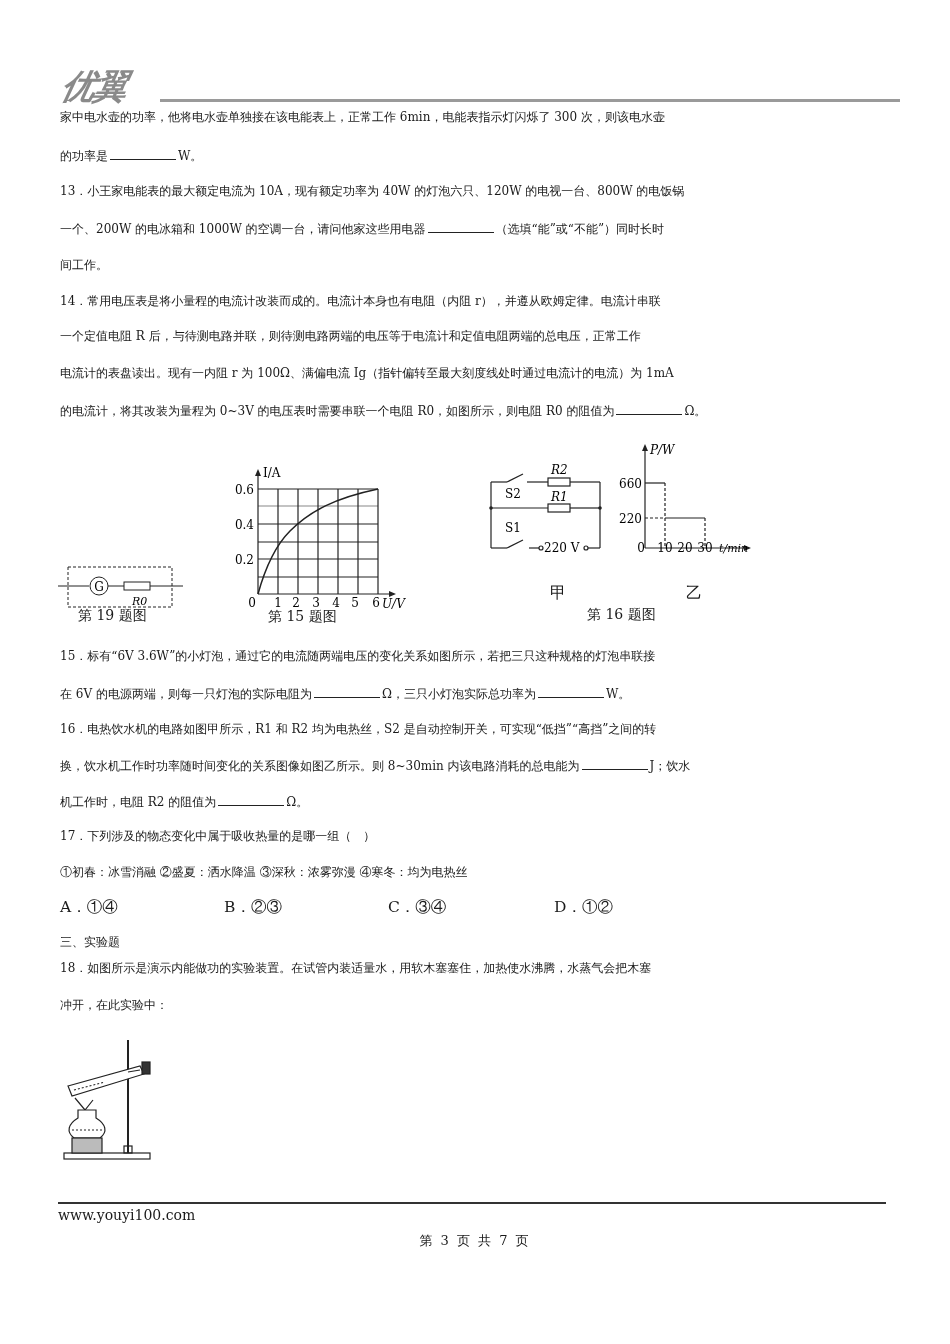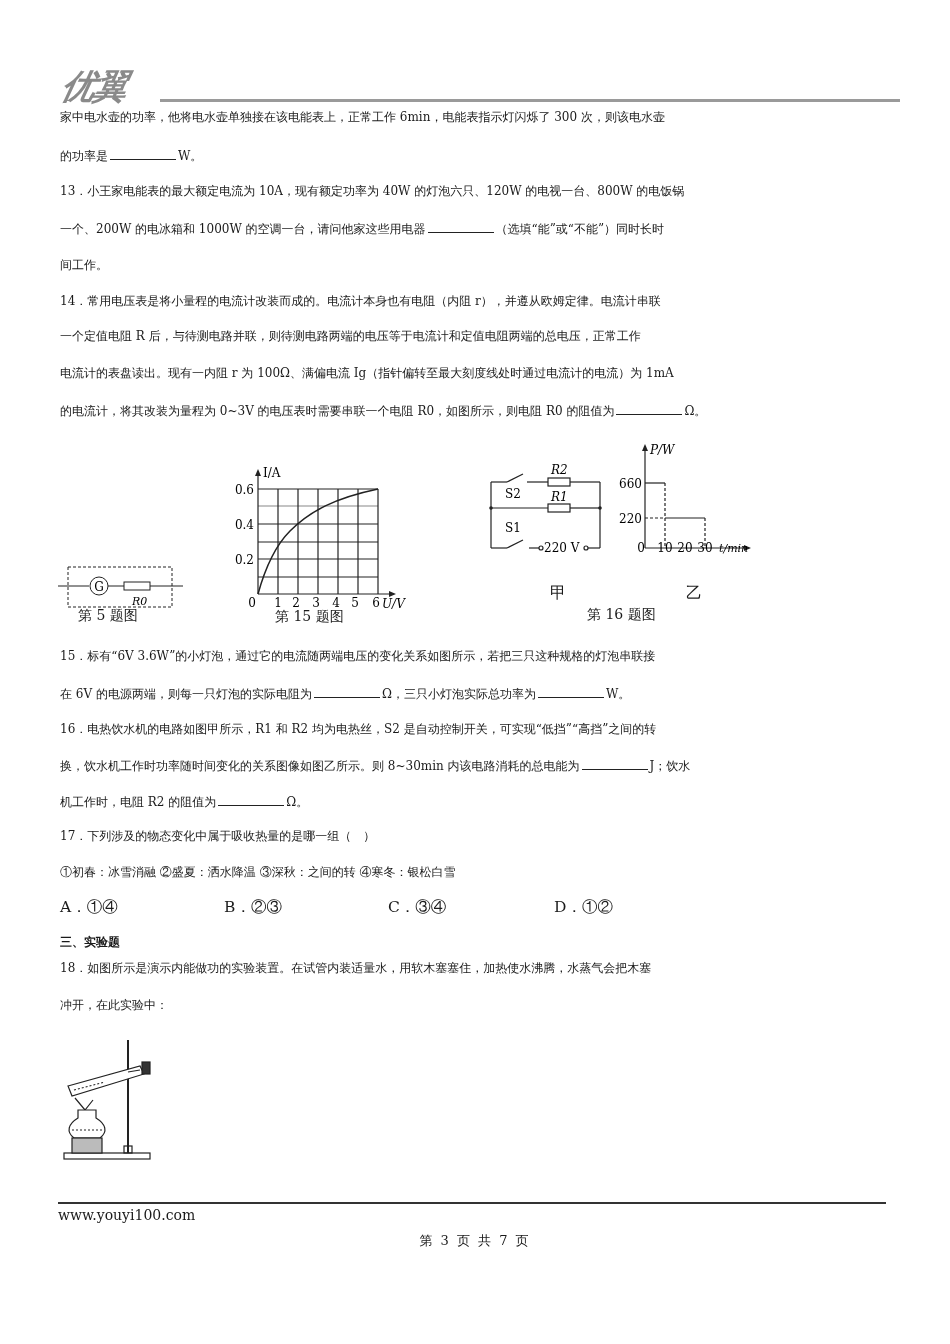--- a/index.html
+++ b/index.html
@@ -3,21 +3,21 @@
 <meta charset="utf-8">
 <style>
   html, body { margin:0; padding:0; background:#ffffff; }
   body { width:950px; height:1344px; position:relative; overflow:hidden;
          font-family:"DejaVu Serif","Liberation Serif",serif; color:#1a1a1a; }
   .logo { position:absolute; left:62px; top:64px; font-family:"DejaVu Sans","Liberation Sans",sans-serif;
           font-weight:bold; font-style:italic; font-size:34px; color:#8a8a8a; letter-spacing:-2px; transform:skewX(-12deg); }
   .header-line { position:absolute; left:160px; top:99px; width:740px; height:3px; background:#9a9a9a; }
   .line { position:absolute; left:60px; font-size:12px; line-height:20px; white-space:nowrap; }
   .blank { display:inline-block; width:66px; border-bottom:1px solid #222; height:14px; vertical-align:baseline; margin:0 2px; }
-  .section { font-weight:bold; font-family:"DejaVu Sans","Liberation Sans",sans-serif; }
+  .section { font-weight:normal; font-family:"DejaVu Sans","Liberation Sans",sans-serif; }
   .opts { position:absolute; left:60px; top:897px; width:800px; font-size:15.5px; }
   .opts span { position:absolute; top:0; }
   .fig { position:absolute; }
   .caption { position:absolute; font-size:14px; white-space:nowrap; }
   .footer-line { position:absolute; left:58px; top:1202px; width:828px; height:2px; background:#333; }
   .footer-url { position:absolute; left:58px; top:1207px; font-size:14px; }
   .page-no { position:absolute; left:0; width:950px; top:1232px; text-align:center; font-size:13px; letter-spacing:2px; }
   svg text { font-family:"DejaVu Serif","Liberation Serif",serif; }
 </style>
 </head>
@@ -47,21 +47,21 @@
 <svg class="fig" style="left:58px;top:560px" width="130" height="50">
   <rect x="10" y="7" width="104" height="40" fill="none" stroke="#222" stroke-dasharray="3,2" stroke-width="1"></rect>
   <line x1="0" y1="26" x2="31" y2="26" stroke="#222"></line>
   <circle cx="41" cy="26" r="9" fill="#fff" stroke="#222"></circle>
   <text x="41" y="31" font-size="12" text-anchor="middle">G</text>
   <line x1="50" y1="26" x2="66" y2="26" stroke="#222"></line>
   <rect x="66" y="22" width="26" height="8" fill="#fff" stroke="#222"></rect>
   <line x1="92" y1="26" x2="125" y2="26" stroke="#222"></line>
   <text x="74" y="45" font-size="11" font-style="italic">R0</text>
 </svg>
-<div class="caption" style="left:78px;top:607px">第 5 题图</div>
+<div class="caption" style="left:78px;top:607px">第 19 题图</div>
 
 <svg class="fig" style="left:230px;top:465px" width="180" height="150">
   <g stroke="#222" stroke-width="1.2" fill="none">
     <line x1="28" y1="24" x2="148" y2="24"></line>
       <line x1="28" y1="41" x2="148" y2="41" stroke="#888"></line>
     <line x1="28" y1="59" x2="148" y2="59"></line>
       <line x1="28" y1="77" x2="148" y2="77"></line>
     <line x1="28" y1="94" x2="148" y2="94"></line>
       <line x1="28" y1="112" x2="148" y2="112"></line>
     <line x1="48" y1="24" x2="48" y2="129"></line>
@@ -82,21 +82,21 @@
   <text x="24" y="99" font-size="12" text-anchor="end">0.2</text>
   <text x="22" y="142" font-size="12" text-anchor="middle">0</text>
   <text x="48" y="142" font-size="12" text-anchor="middle">1</text>
   <text x="66" y="142" font-size="12" text-anchor="middle">2</text>
   <text x="86" y="142" font-size="12" text-anchor="middle">3</text>
   <text x="106" y="142" font-size="12" text-anchor="middle">4</text>
   <text x="125" y="142" font-size="12" text-anchor="middle">5</text>
   <text x="146" y="142" font-size="12" text-anchor="middle">6</text>
   <text x="152" y="143" font-size="12" font-style="italic">U/V</text>
 </svg>
-<div class="caption" style="left:275px;top:608px">第 15 题图</div>
+<div class="caption" style="left:268px;top:608px">第 15 题图</div>
 
 <svg class="fig" style="left:485px;top:460px" width="120" height="95">
   <g stroke="#222" stroke-width="1.2" fill="none">
     <line x1="6" y1="22" x2="6" y2="88"></line>
       <line x1="115" y1="22" x2="115" y2="88"></line>
     <line x1="6" y1="22" x2="22" y2="22"></line>
       <line x1="22" y1="22" x="0" x2="38" y2="14"></line>
     <line x1="42" y1="22" x2="63" y2="22"></line>
       <rect x="63" y="18" width="22" height="8"></rect>
       <line x1="85" y1="22" x2="115" y2="22"></line>
@@ -151,21 +151,21 @@
 
 <div class="line" style="top:719px">16．电热饮水机的电路如图甲所示，R1 和 R2 均为电热丝，S2 是自动控制开关，可实现“低挡”“高挡”之间的转</div>
 <div class="line" style="top:755px">
   <span>换，饮水机工作时功率随时间变化的关系图像如图乙所示。则 8~30min 内该电路消耗的总电能为</span><span class="blank"></span><span>J；饮水</span>
 </div>
 <div class="line" style="top:791px">
   <span>机工作时，电阻 R2 的阻值为</span><span class="blank"></span><span>Ω。</span>
 </div>
 
 <div class="line" style="top:826px">17．下列涉及的物态变化中属于吸收热量的是哪一组（　）</div>
-<div class="line" style="top:862px">①初春：冰雪消融 ②盛夏：洒水降温 ③深秋：之间的转 ④寒冬：银松白雪</div>
+<div class="line" style="top:862px">①初春：冰雪消融 ②盛夏：洒水降温 ③深秋：浓雾弥漫 ④寒冬：均为电热丝</div>
 <div class="opts">
   <span style="left:0">A．①④</span>
   <span style="left:164px">B．②③</span>
   <span style="left:328px">C．③④</span>
   <span style="left:494px">D．①②</span>
 </div>
 
 <div class="line section" style="top:932px">三、实验题</div>
 
 <div class="line" style="top:958px">18．如图所示是演示内能做功的实验装置。在试管内装适量水，用软木塞塞住，加热使水沸腾，水蒸气会把木塞</div>

